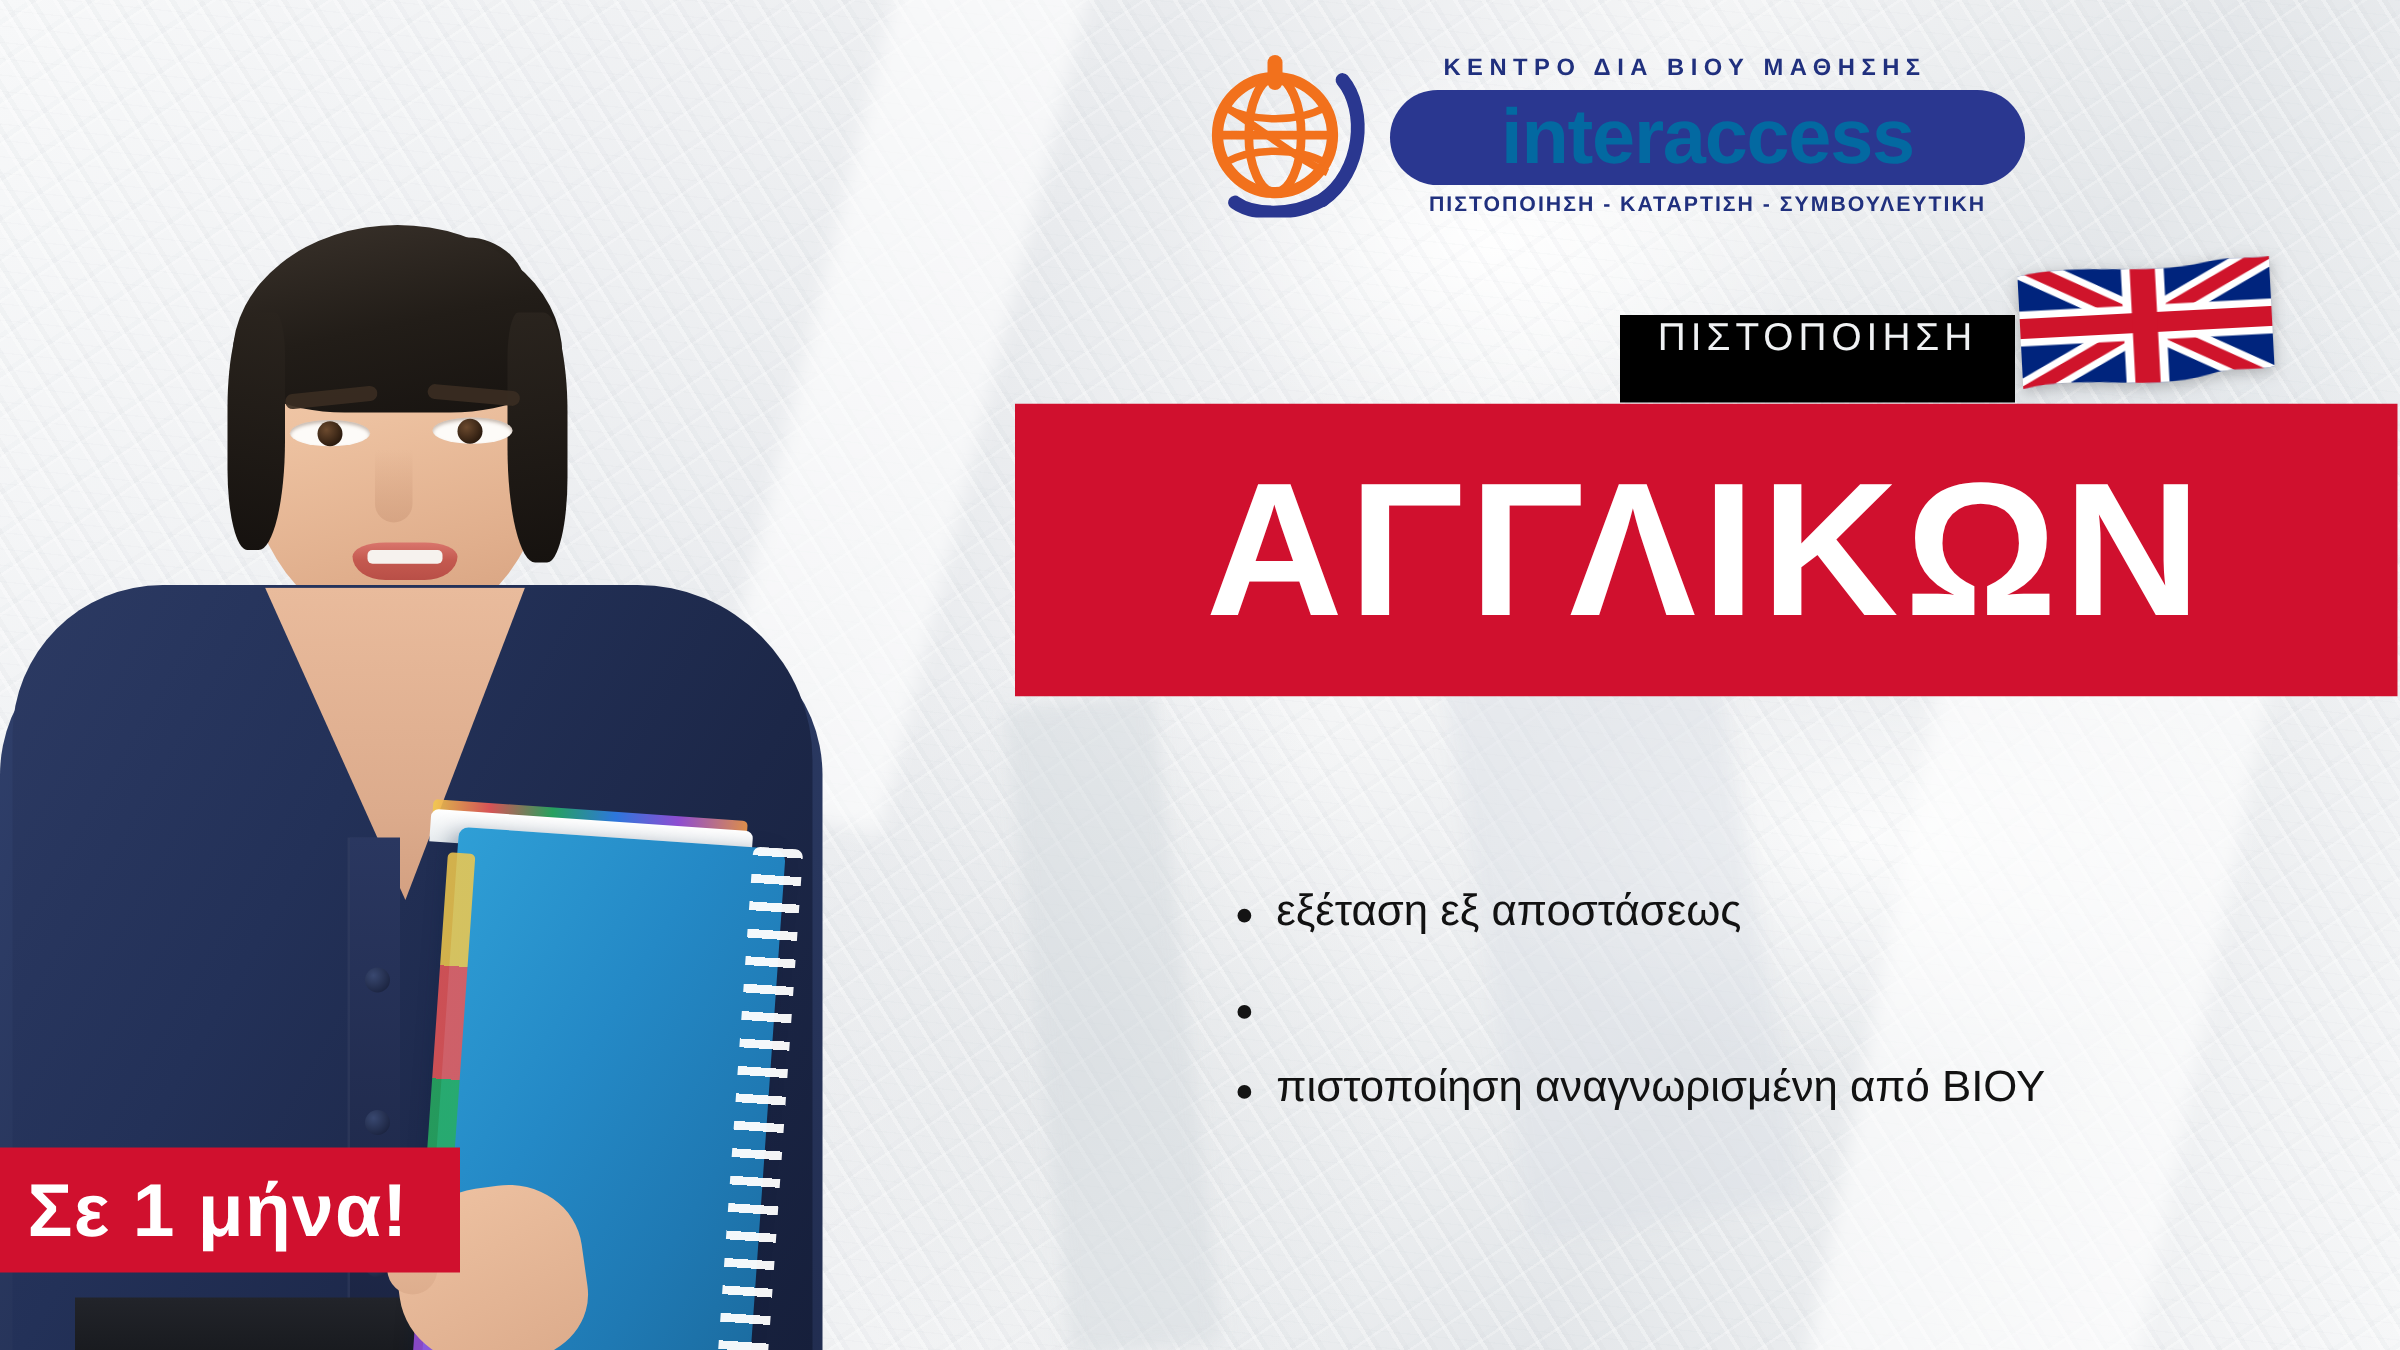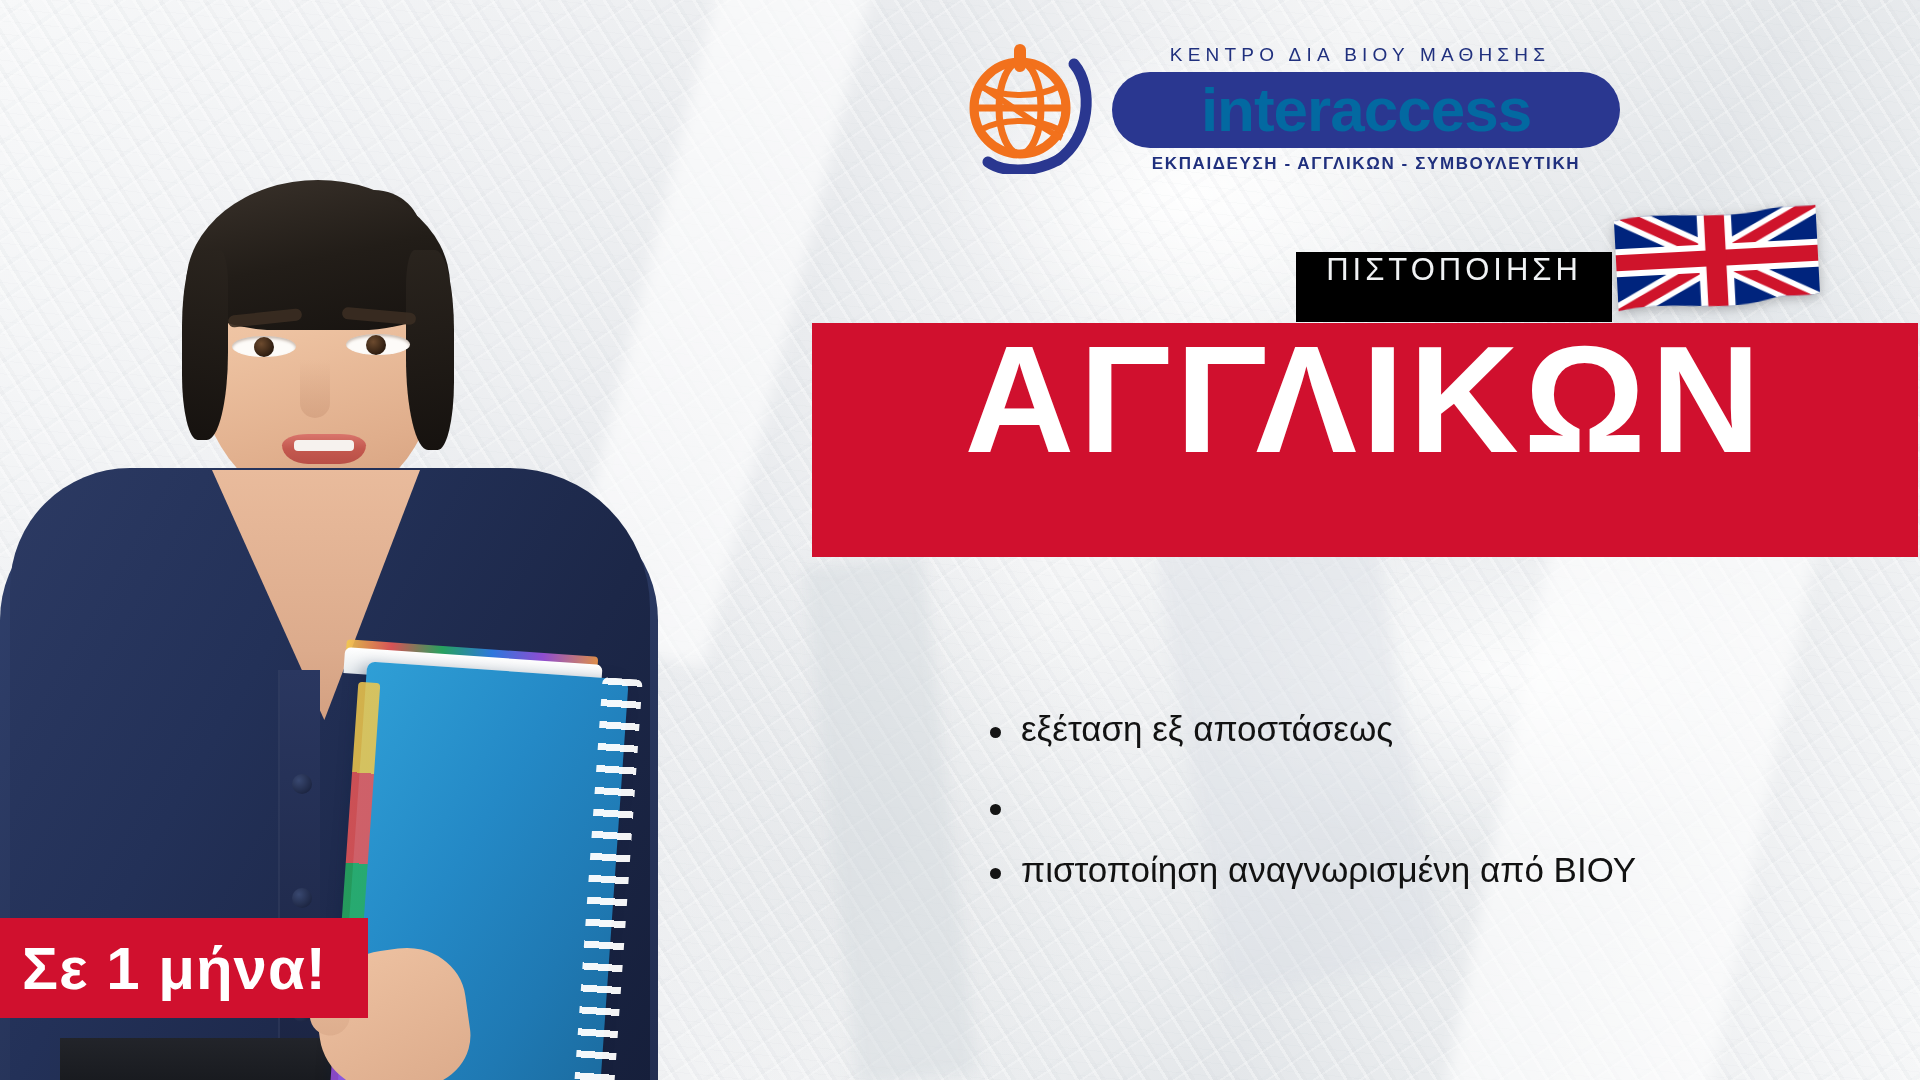--- a/index.html
+++ b/index.html
@@ -110,41 +110,41 @@
     border-radius:6px;}
   .hand{left:318px;top:880px;width:150px;height:140px;border-radius:48% 40% 36% 44%;
     background:linear-gradient(160deg,#eec2a2,#dcab8b);transform:rotate(-8deg);}
   .finger{left:316px;top:848px;width:40px;height:118px;border-radius:22px;
     background:linear-gradient(170deg,#f0c6a6,#ddad8d);transform:rotate(9deg);}
   .nail{left:322px;top:854px;width:28px;height:26px;border-radius:50%;background:#f7e3d6;transform:rotate(9deg);}
 
   
   .logo{position:absolute;left:962px;top:28px;width:660px;height:160px;}
   .logo-globe{position:absolute;left:0;top:14px;width:132px;height:132px;}
-  .logo-tagtop{position:absolute;left:148px;top:16px;width:500px;
-    color:#20307e;font-size:19px;font-weight:normal;letter-spacing:5.2px;white-space:nowrap;text-align:center;}
+  .logo-tagtop{position:absolute;left:136px;top:16px;width:500px;
+    color:#20307e;font-size:19px;font-weight:bold;letter-spacing:5.2px;white-space:nowrap;text-align:center;}
   .logo-pill{position:absolute;left:150px;top:44px;width:508px;height:76px;border-radius:38px;background:#2a3790;}
   .logo-word{position:absolute;left:150px;top:44px;width:508px;height:76px;
     display:flex;align-items:center;justify-content:center;
     color:#0369a1;font-size:62px;font-weight:bold;letter-spacing:-1px;line-height:1;}
   .logo-tagbot{position:absolute;left:150px;top:126px;width:508px;
     color:#20307e;font-size:17px;font-weight:bold;letter-spacing:1.6px;white-space:nowrap;text-align:center;}
 
   
   .cert-badge{position:absolute;left:1296px;top:252px;width:316px;height:70px;background:#000000;
     display:flex;align-items:flex-start;justify-content:center;}
   .cert-badge span{color:#f0f2f4;font-size:31px;letter-spacing:4px;font-weight:400;white-space:nowrap;}
 
   
   .uk-flag{position:absolute;left:1616px;top:206px;width:202px;height:104px;
     transform:rotate(-3deg);filter:drop-shadow(0 3px 6px rgba(0,0,0,.25));}
 
   
   .title-banner{position:absolute;left:812px;top:323px;width:1106px;height:234px;background:#d0102e;
-    display:flex;justify-content:center;}
+    display:flex;align-items:center;justify-content:center;}
   .title-banner span{color:#ffffff;font-size:152px;font-weight:bold;letter-spacing:5px;line-height:1;white-space:nowrap;}
 
   
   .bullets{position:absolute;left:990px;top:708px;width:820px;}
   .bullet-row{display:flex;align-items:flex-start;margin-bottom:34px;}
   .bullet-dot{width:11px;height:11px;border-radius:50%;background:#141414;margin-top:19px;margin-right:20px;flex:0 0 auto;}
   .bullet-text{color:#121212;font-size:35px;line-height:1.22;white-space:nowrap;}
 
   
   .promo{position:absolute;left:0px;top:918px;width:368px;height:100px;background:#d0102e;
@@ -209,21 +209,21 @@
         <path d="M12 66 H104" stroke="#F2711C" stroke-width="7" fill="none"></path>
         <path d="M18 44 C40 56,76 56,98 44" stroke="#F2711C" stroke-width="6" fill="none"></path>
         <path d="M18 88 C40 76,76 76,98 88" stroke="#F2711C" stroke-width="6" fill="none"></path>
         <path d="M16 42 C48 62,74 84,100 96" stroke="#F2711C" stroke-width="6" fill="none"></path>
         <rect x="52" y="2" width="12" height="28" rx="6" fill="#F2711C"></rect>
       </svg>
     </div>
     <div class="logo-tagtop">ΚΕΝΤΡΟ ΔΙΑ ΒΙΟΥ ΜΑΘΗΣΗΣ</div>
     <div class="logo-pill"></div>
     <div class="logo-word">interaccess</div>
-    <div class="logo-tagbot">ΕΚΠΑΙΔΕΥΣΗ - ΑΓΓΛΙΚΩΝ - ΣΥΜΒΟΥΛΕΥΤΙΚΗ</div>
+    <div class="logo-tagbot">ΠΙΣΤΟΠΟΙΗΣΗ - ΚΑΤΑΡΤΙΣΗ - ΣΥΜΒΟΥΛΕΥΤΙΚΗ</div>
   </div>
 
   <div class="cert-badge">
     <span>ΠΙΣΤΟΠΟΙΗΣΗ</span>
   </div>
 
   <div class="uk-flag">
     <svg viewBox="0 0 200 104" width="202" height="104" preserveAspectRatio="none">
       <defs>
         <clipPath id="wave">

